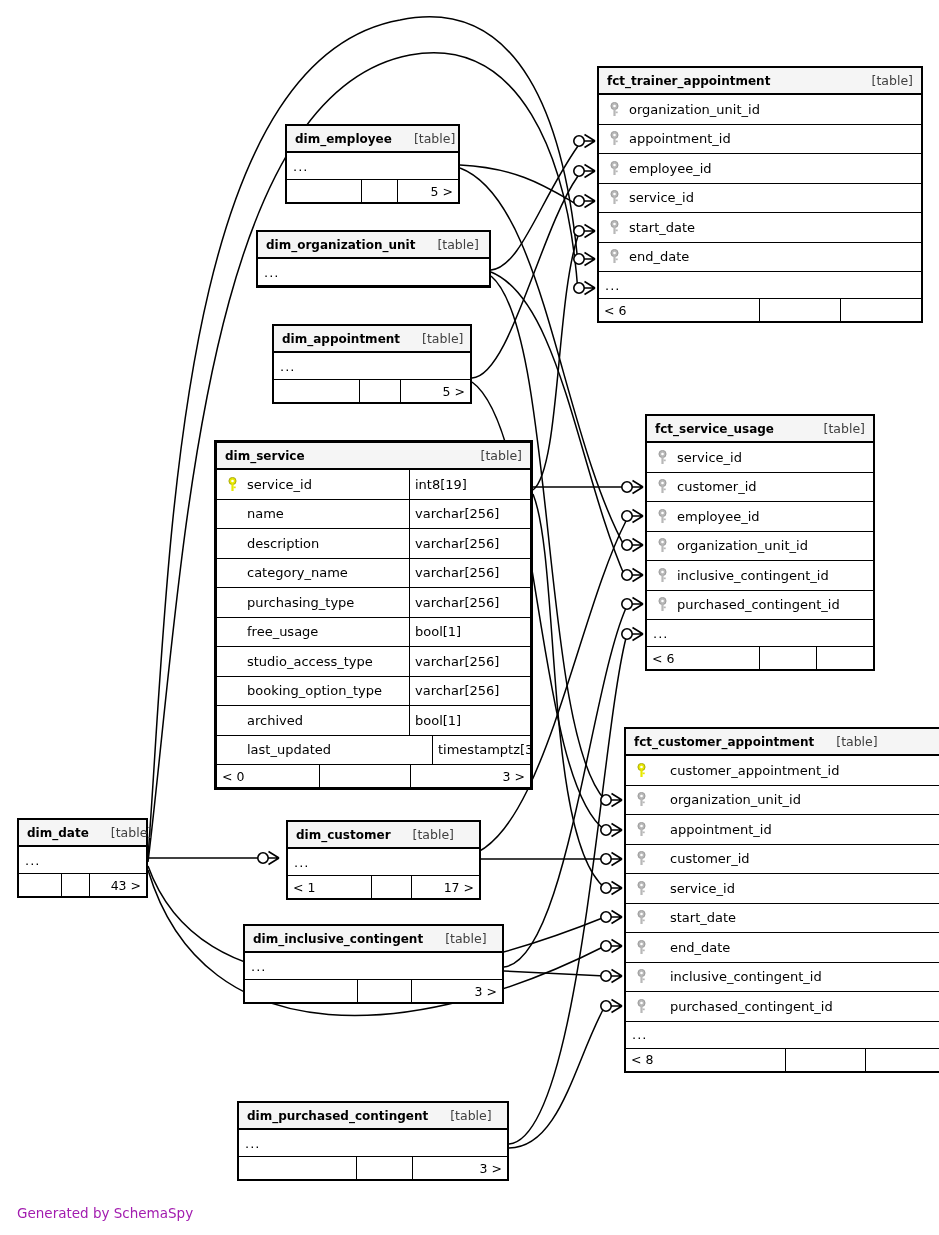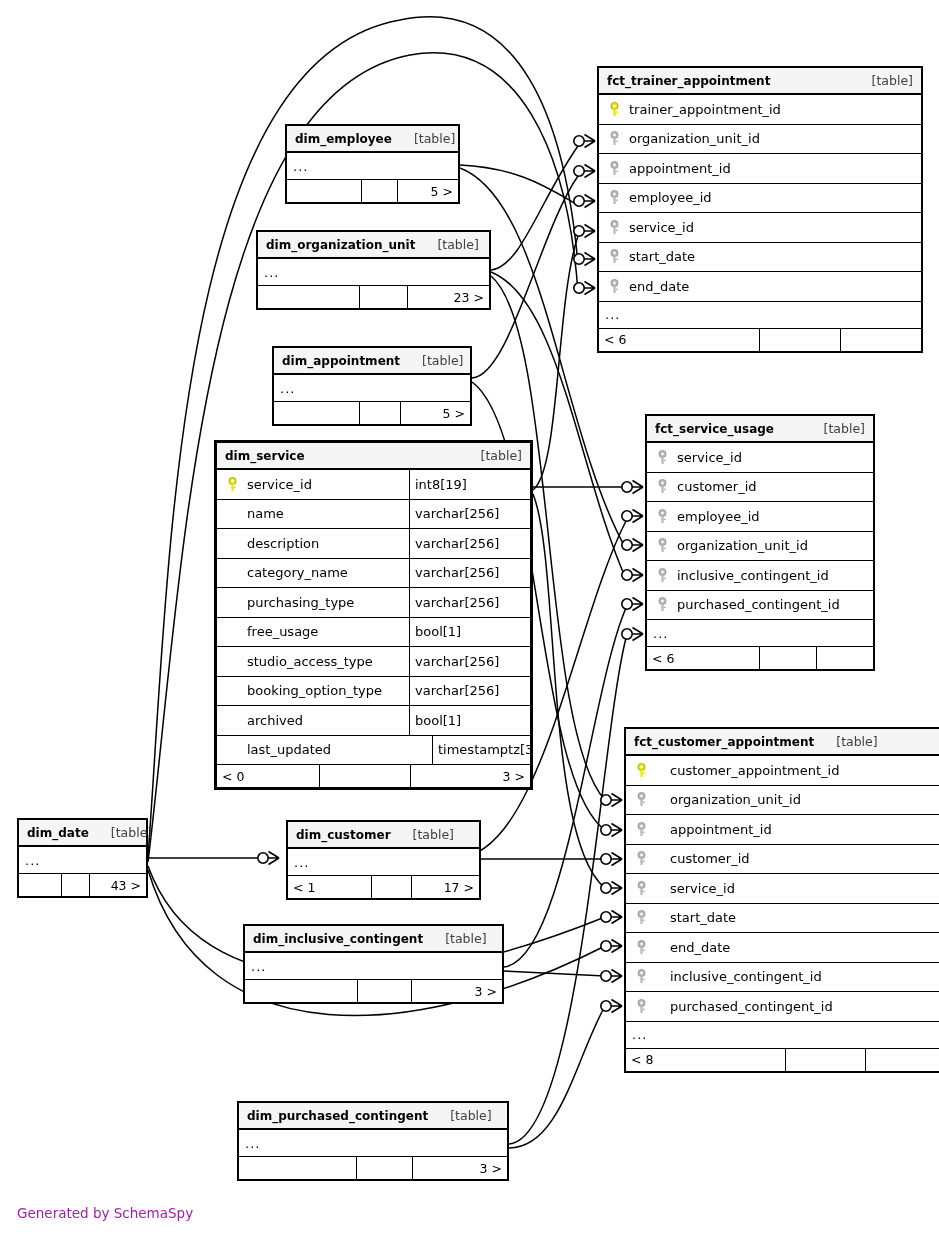--- a/index.html
+++ b/index.html
@@ -209,31 +209,20 @@
   </svg>
 
   <div class="tbl" style="left:597px; top:66px; width:326px;">
     <div class="tbl-title">
       <span class="tbl-name">fct_trainer_appointment</span>
       <span class="tbl-tag">[table]</span>
     </div>
     <div class="col">
       <span class="col-key">
           <svg class="keyicon" width="11" height="15" viewBox="0 0 11 15">
-            <circle cx="5.5" cy="4" r="3.6" fill="#e8e800" stroke="#9a9a00" stroke-width="0.8"></circle>
-            <circle cx="5.5" cy="4" r="1.3" fill="#ffffff"></circle>
-            <rect x="4.4" y="6.5" width="2.2" height="7.5" fill="#e8e800"></rect>
-            <rect x="6.6" y="9.5" width="2.1" height="1.7" fill="#e8e800"></rect>
-          </svg>
-        </span>
-      <span class="col-name">trainer_appointment_id</span>
-    </div>
-    <div class="col">
-      <span class="col-key">
-          <svg class="keyicon" width="11" height="15" viewBox="0 0 11 15">
             <circle cx="5.5" cy="4" r="3.6" fill="#b8b8b8" stroke="#909090" stroke-width="0.8"></circle>
             <circle cx="5.5" cy="4" r="1.3" fill="#ffffff"></circle>
             <rect x="4.4" y="6.5" width="2.2" height="7.5" fill="#b8b8b8"></rect>
             <rect x="6.6" y="9.5" width="2.1" height="1.7" fill="#b8b8b8"></rect>
           </svg>
         </span>
       <span class="col-name">organization_unit_id</span>
     </div>
     <div class="col">
       <span class="col-key">
@@ -570,28 +559,23 @@
       <div class="foot-cell foot-right" style="width:35%">5 &gt;</div>
     </div>
   </div>
 
   <div class="tbl" style="left:256px; top:230px; width:235px;">
     <div class="tbl-title">
       <span class="tbl-name">dim_organization_unit</span>
       <span class="tbl-tag snug">[table]</span>
     </div>
     <div class="ellipsis-row">...</div>
-    <div class="foot">
-      <div class="foot-cell foot-left" style="width:44%"></div>
-      <div class="foot-cell" style="width:21%"></div>
-      <div class="foot-cell foot-right" style="width:35%">23 &gt;</div>
-    </div>
-  </div>
-
-  <div class="tbl" style="left:272px; top:346px; width:200px;">
+  </div>
+
+  <div class="tbl" style="left:272px; top:324px; width:200px;">
     <div class="tbl-title">
       <span class="tbl-name">dim_appointment</span>
       <span class="tbl-tag snug">[table]</span>
     </div>
     <div class="ellipsis-row">...</div>
     <div class="foot">
       <div class="foot-cell foot-left" style="width:44%"></div>
       <div class="foot-cell" style="width:21%"></div>
       <div class="foot-cell foot-right" style="width:35%">5 &gt;</div>
     </div>

